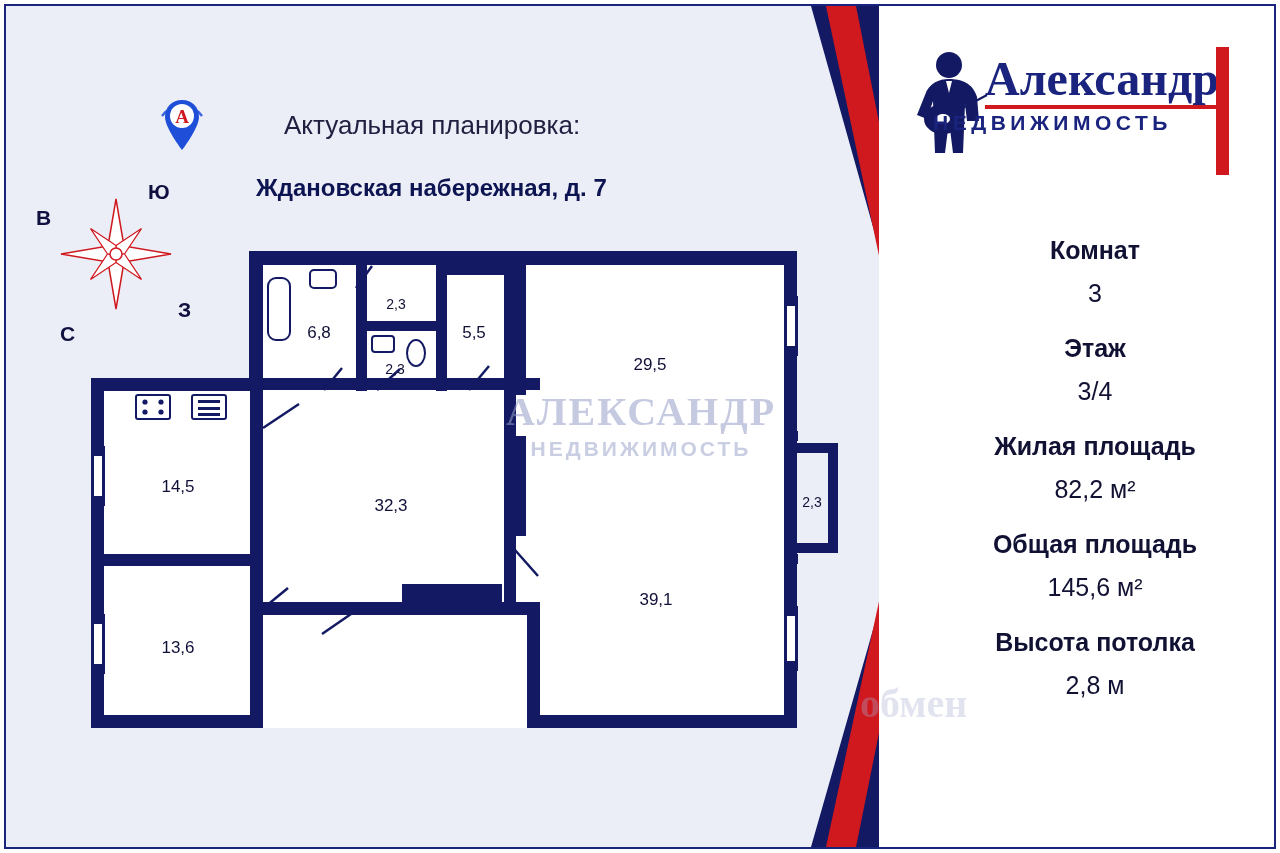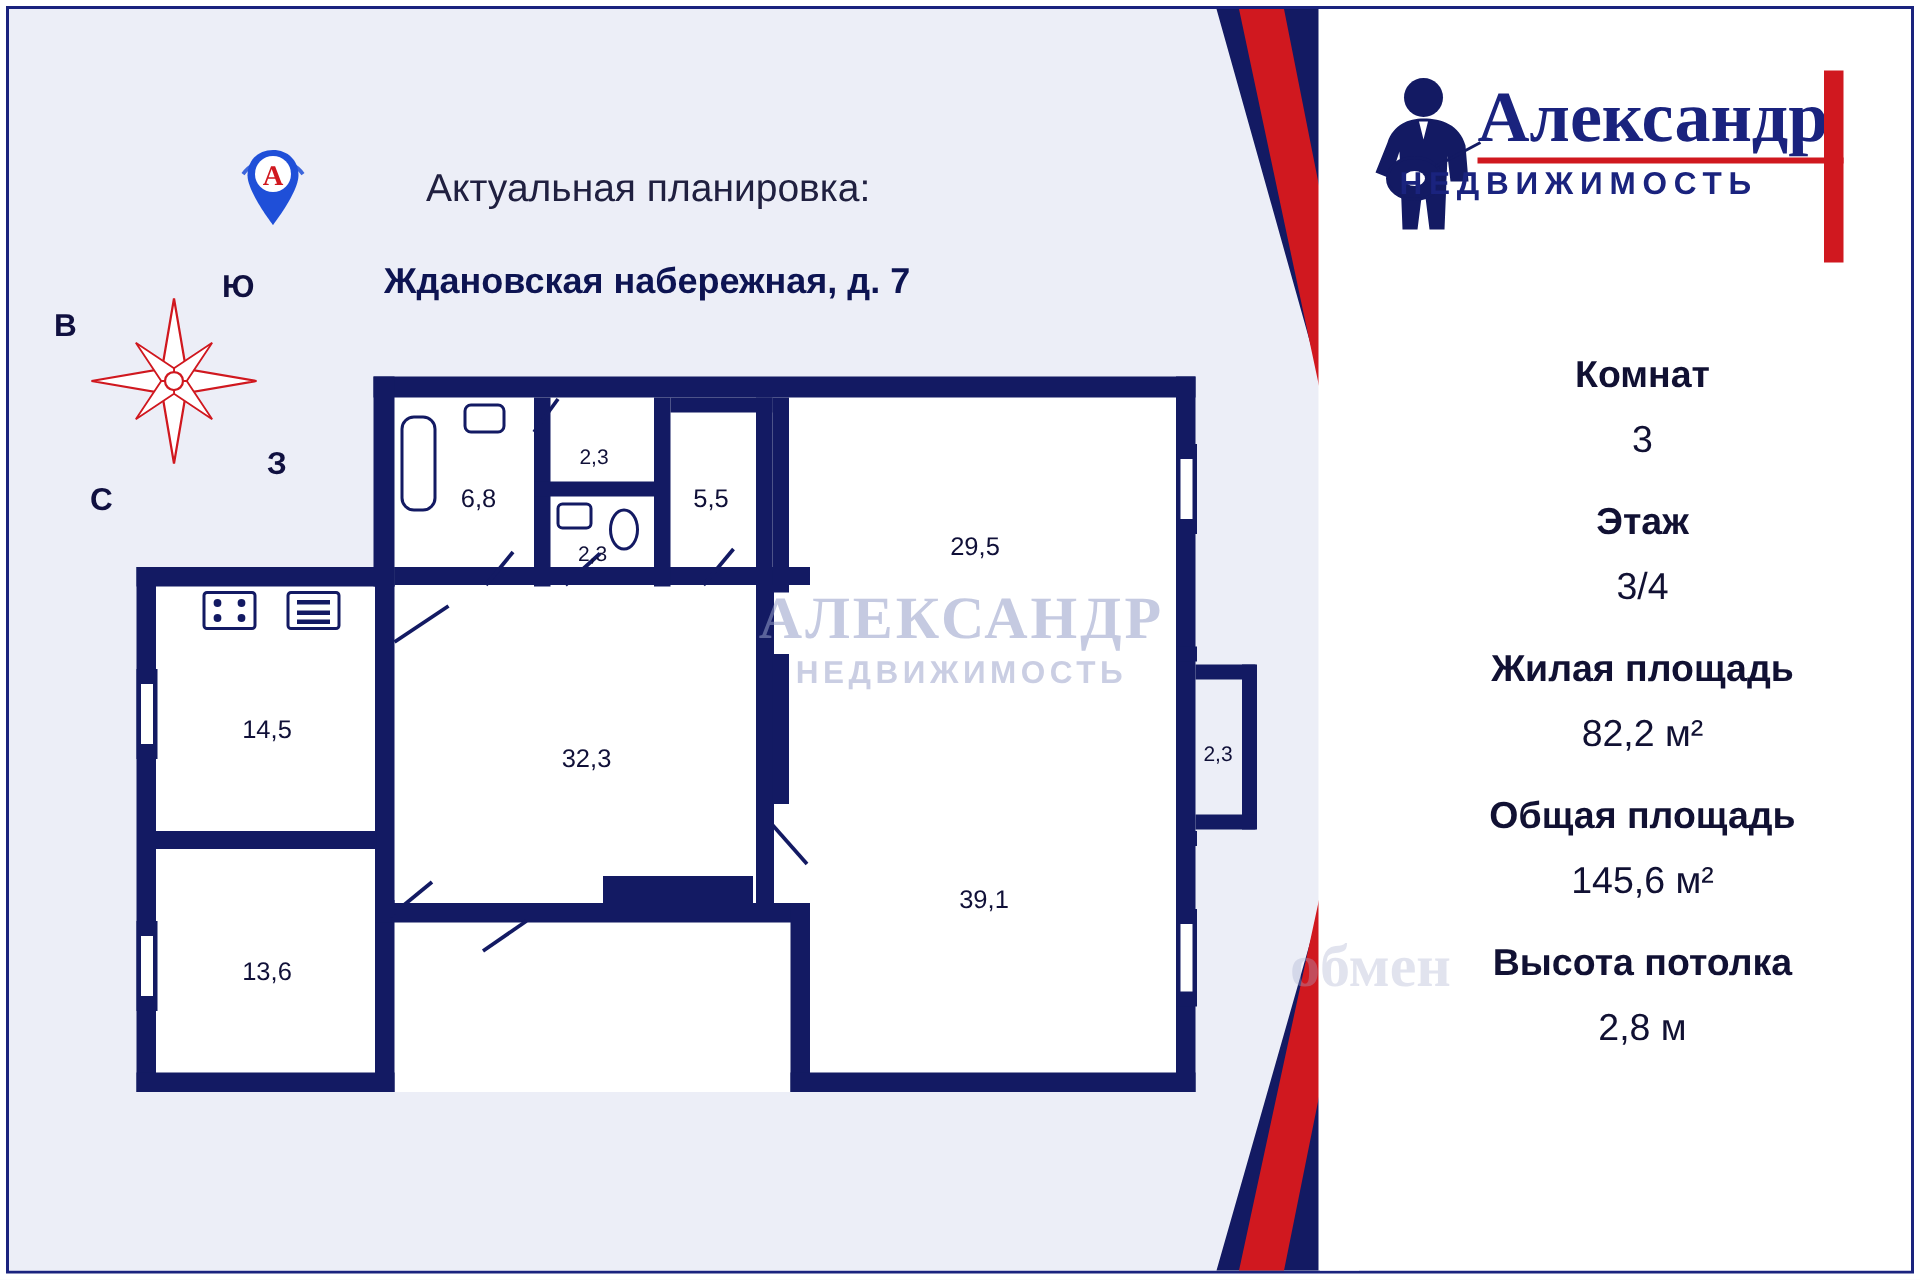--- a/index.html
+++ b/index.html
@@ -166,21 +166,21 @@
   .wm-sub {
     font-family: "Liberation Sans", sans-serif;
     font-weight: bold;
     font-size: 21px;
     color: rgba(150,158,200,0.5);
     letter-spacing: 3px;
     margin-top: 2px;
   }
   .wm2 {
     position: absolute;
-    left: 860px; top: 620px;
+    left: 860px; top: 680px;
     font-family: "Liberation Serif", serif;
     font-weight: bold;
     font-size: 40px;
     color: rgba(170,175,205,0.35);
     pointer-events: none;
   }
 </style>
 </head>
 <body>
 

